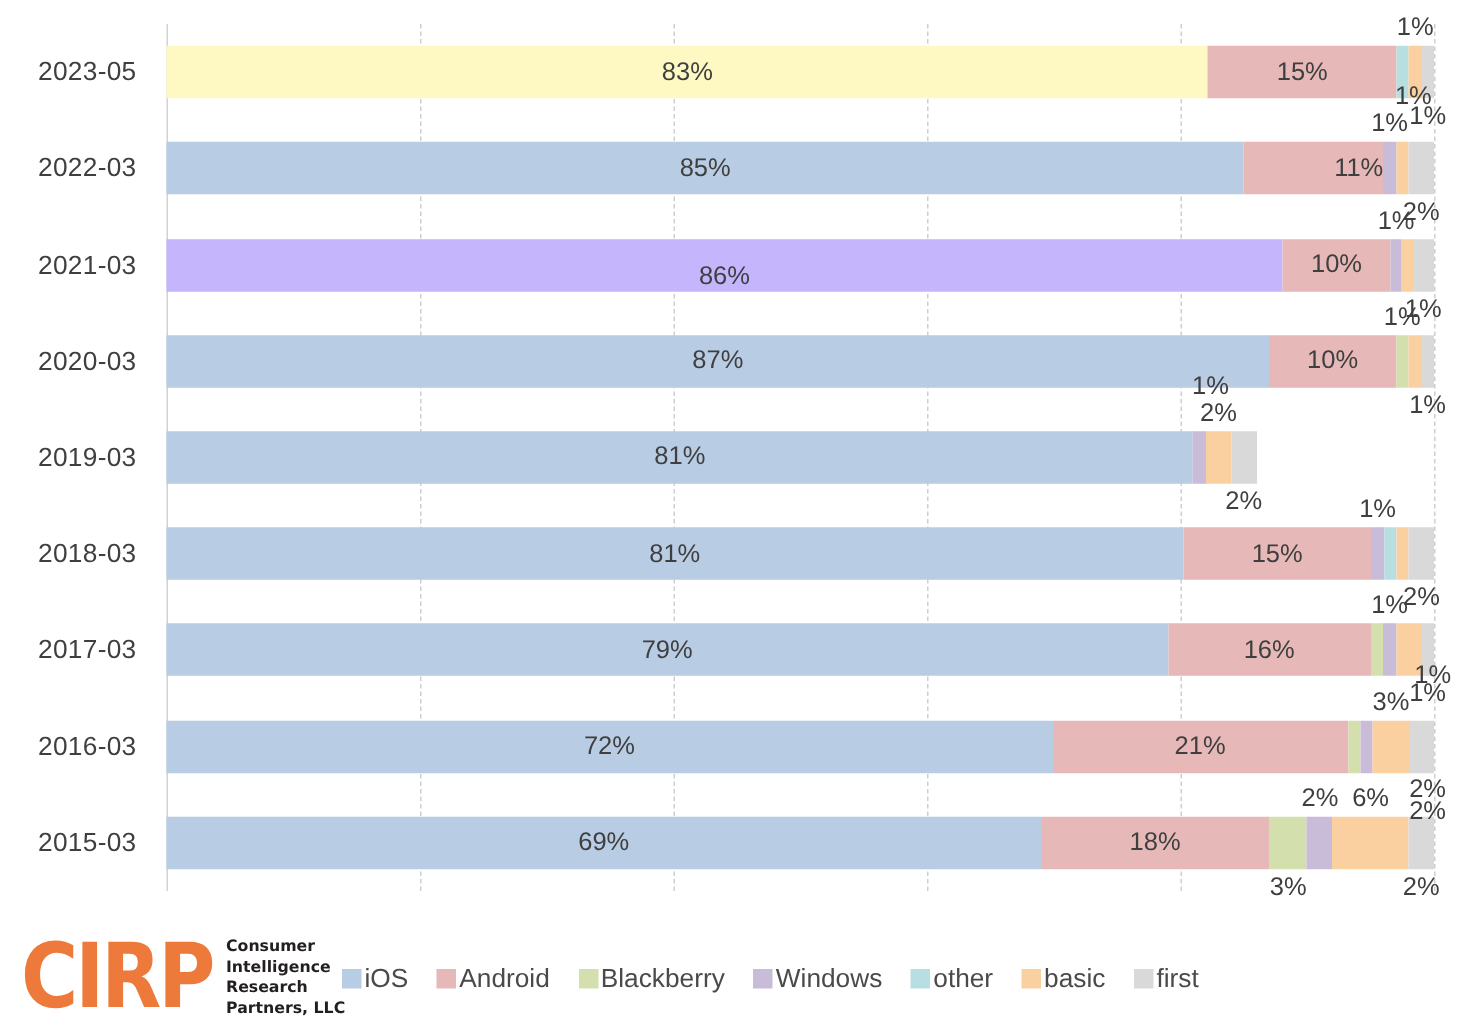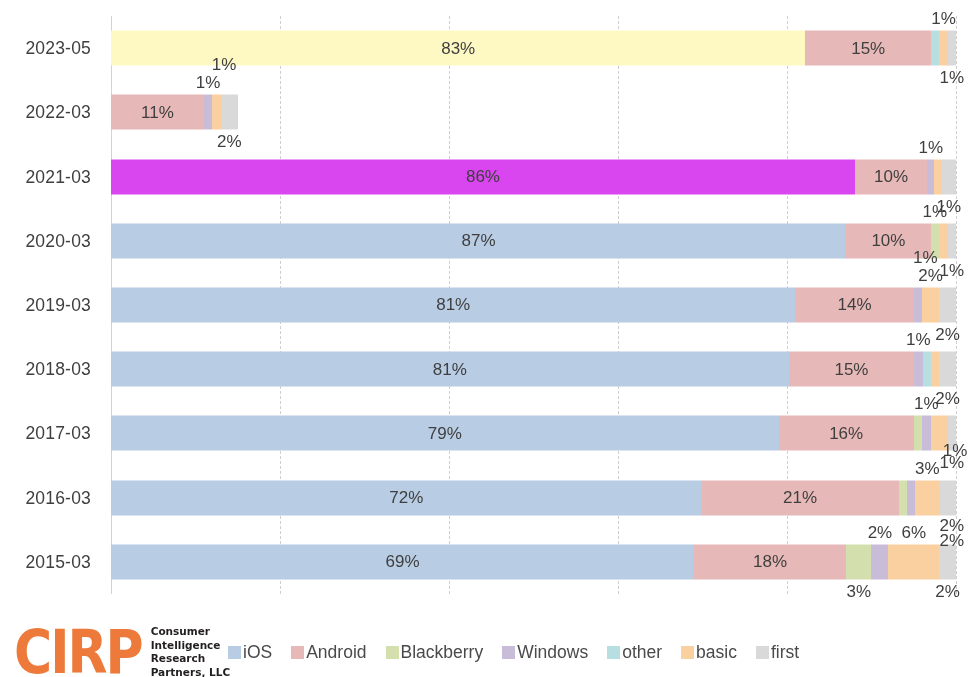--- a/index.html
+++ b/index.html
@@ -183,38 +183,41 @@
               <span class="outlabel above">1%</span>
             </div>
             <div class="seg" style="width: 8.45px; background: rgb(217, 217, 217);">
               <span class="outlabel below">1%</span>
             </div>
           </div>
         </div>
         <div class="row" style="top: 64.2222px; height: 64.2222px;">
           <div class="cat-label">2022-03</div>
           <div class="bar">
-            <div class="seg" style="width: 92.95px; background: rgb(230, 185, 184);">
+            <div class="seg" style="width: 718.25px; background: rgb(184, 204, 228);">
+              <span class="inlabel">85%</span>
+            </div>
+            <div class="seg" style="width: 92.95px; background: rgb(230, 185, 184); justify-content: flex-end;">
               <span class="inlabel">11%</span>
             </div>
             <div class="seg" style="width: 8.45px; background: rgb(201, 188, 217);">
               <span class="outlabel above">1%</span>
             </div>
             <div class="seg" style="width: 8.45px; background: rgb(251, 208, 161);">
               <span class="outlabel above" style="margin-bottom: 20px; transform: translateX(-20%);">1%</span>
             </div>
             <div class="seg" style="width: 16.9px; background: rgb(217, 217, 217);">
               <span class="outlabel below">2%</span>
             </div>
           </div>
         </div>
         <div class="row" style="top: 128.444px; height: 64.2222px;">
           <div class="cat-label">2021-03</div>
           <div class="bar">
-            <div class="seg" style="width: 870px; background: #d946ef;">
+            <div class="seg" style="width: 870px; background: #c4b5fd; align-items: flex-end;">
               <span class="inlabel">86%</span>
             </div>
             <div class="seg" style="width: 84.5px; background: rgb(230, 185, 184);">
               <span class="inlabel">10%</span>
             </div>
             <div class="seg" style="width: 8.45px; background: rgb(201, 188, 217);">
               <span class="outlabel above">1%</span>
             </div>
             <div class="seg" style="width: 8.45px; background: rgb(251, 208, 161);"></div>
             <div class="seg" style="width: 16.9px; background: rgb(217, 217, 217);">
@@ -238,23 +241,20 @@
             <div class="seg" style="width: 8.45px; background: rgb(217, 217, 217);">
               <span class="outlabel below">1%</span>
             </div>
           </div>
         </div>
         <div class="row" style="top: 256.889px; height: 64.2222px;">
           <div class="cat-label">2019-03</div>
           <div class="bar">
             <div class="seg" style="width: 684.45px; background: rgb(184, 204, 228);">
               <span class="inlabel">81%</span>
-            </div>
-            <div class="seg" style="width: 118.3px; background: rgb(230, 185, 184);">
-              <span class="inlabel">14%</span>
             </div>
             <div class="seg" style="width: 8.45px; background: rgb(201, 188, 217);">
               <span class="outlabel above" style="margin-bottom: 20px; transform: translateX(-20%);">1%</span>
             </div>
             <div class="seg" style="width: 16.9px; background: rgb(251, 208, 161);">
               <span class="outlabel above">2%</span>
             </div>
             <div class="seg" style="width: 16.9px; background: rgb(217, 217, 217);">
               <span class="outlabel below">2%</span>
             </div>

